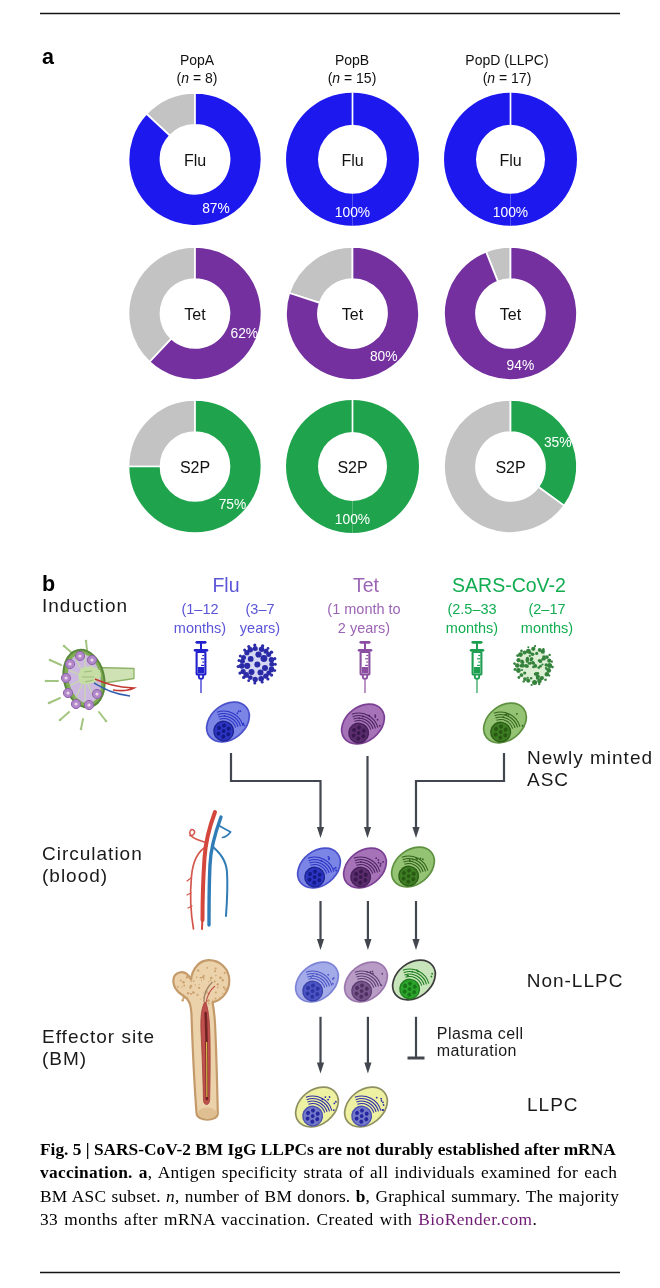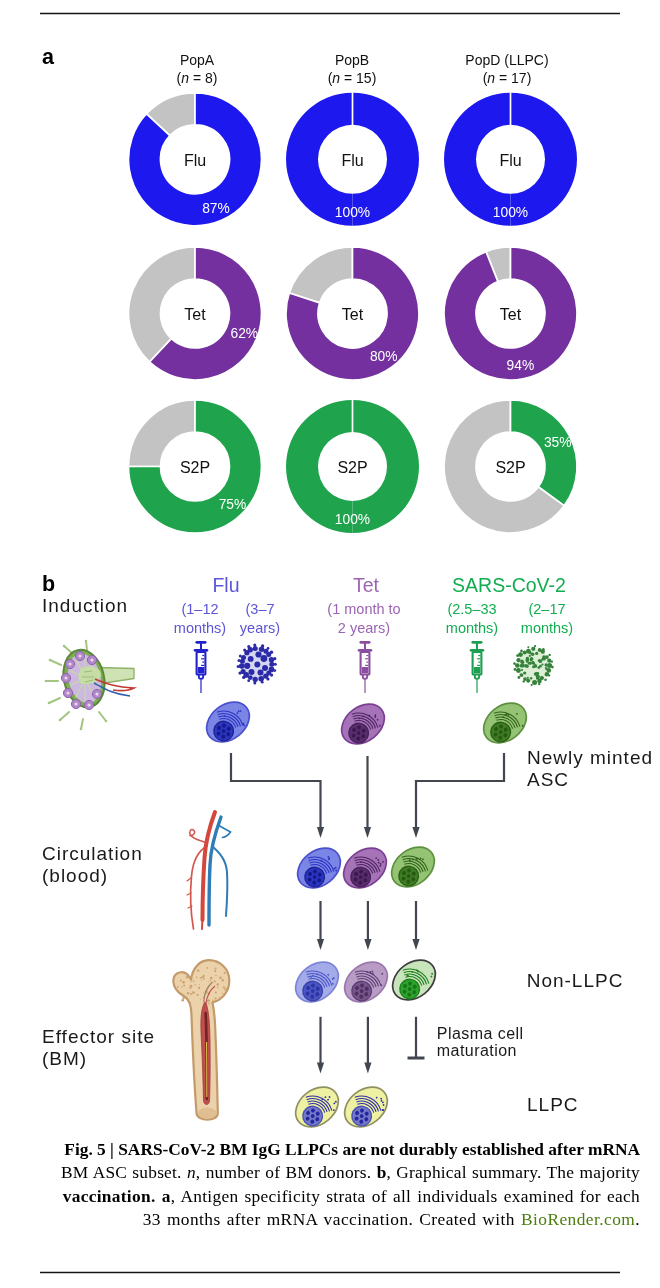--- a/index.html
+++ b/index.html
@@ -1,18 +1,18 @@
 <!DOCTYPE html>
 <html><head><meta charset="utf-8"><style>
 html,body{margin:0;padding:0;background:#fff;}
 .page{position:relative;width:660px;height:1288px;overflow:hidden;background:#fff;}
 .cap{position:absolute;left:40px;top:1137.8px;width:600px;
-  font-family:"Liberation Serif",serif;font-size:17.35px;color:#000;text-align:right;}
+  font-family:"Liberation Serif",serif;font-size:17.35px;color:#000;}
 .ln{height:23.5px;line-height:23.5px;white-space:nowrap;}
-.lk{color:#4d7c0f;}
+.lk{color:#701a75;}
 svg{position:absolute;left:0;top:0;}
 </style></head><body>
 <div class="page">
 <svg width="660" height="1288" viewBox="0 0 660 1288" font-family="Liberation Sans, sans-serif">
 <rect width="660" height="1288" fill="#ffffff"></rect>
 <path d="M40 13.5 H620" stroke="#141414" stroke-width="1.4"></path>
 <path d="M40 1272.5 H620" stroke="#141414" stroke-width="1.4"></path>
 <text x="42" y="64" font-size="21.5" font-weight="bold" fill="#000">a</text>
 <text x="42" y="591" font-size="21.5" font-weight="bold" fill="#000">b</text>
 <text x="197" y="65" text-anchor="middle" font-size="14" fill="#111">PopA</text>
@@ -656,16 +656,16 @@
 <circle cx="14.2" cy="-0.8" r="0.9" fill="#2e2ea8"></circle>
 <circle cx="11.7" cy="13.0" r="0.9" fill="#2e2ea8"></circle>
 <circle cx="17.0" cy="2.9" r="0.9" fill="#2e2ea8"></circle>
 <circle cx="11.1" cy="12.5" r="0.9" fill="#2e2ea8"></circle>
 <circle cx="15.1" cy="9.2" r="0.9" fill="#2e2ea8"></circle>
 <circle cx="16.0" cy="4.7" r="0.9" fill="#2e2ea8"></circle>
 </g>
 </svg>
 <div class="cap">
 <div class="ln"><b>Fig. 5 | SARS-CoV-2 BM IgG LLPCs are not durably established after mRNA</b></div>
+<div class="ln" style="letter-spacing:0.3px;word-spacing:1.5px"><b>vaccination. a</b>, Antigen specificity strata of all individuals examined for each</div>
 <div class="ln" style="letter-spacing:0.22px;word-spacing:0.75px">BM ASC subset. <i>n</i>, number of BM donors. <b>b</b>, Graphical summary. The majority</div>
-<div class="ln" style="letter-spacing:0.3px;word-spacing:1.5px"><b>vaccination. a</b>, Antigen specificity strata of all individuals examined for each</div>
 <div class="ln" style="letter-spacing:0.45px;word-spacing:1.2px">33 months after mRNA vaccination. Created with <span class="lk">BioRender.com</span>.</div>
 </div>
 </div>
 </body></html>

